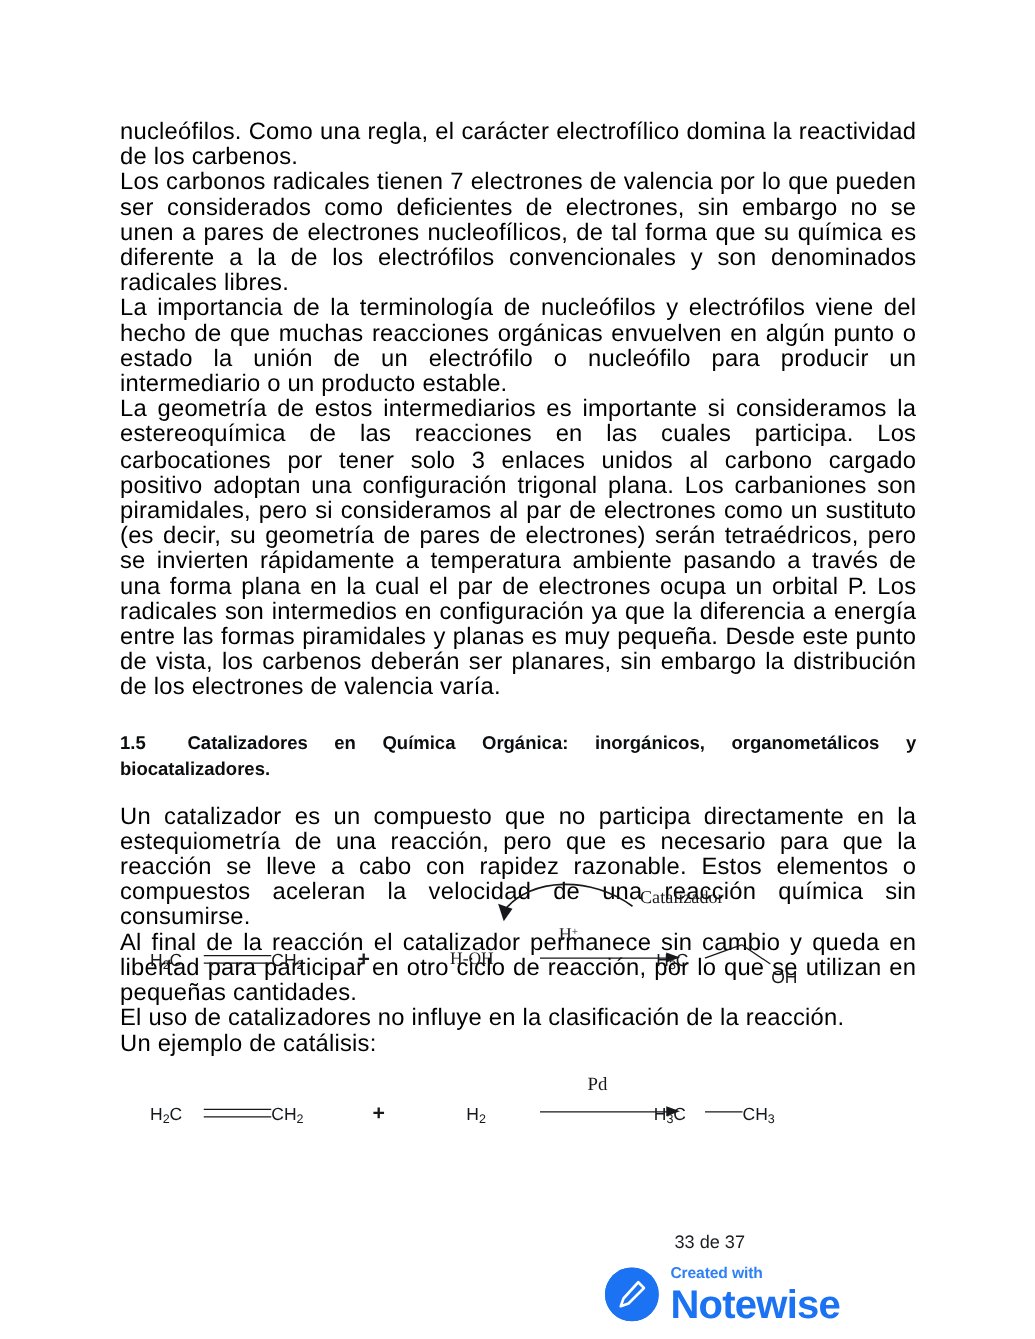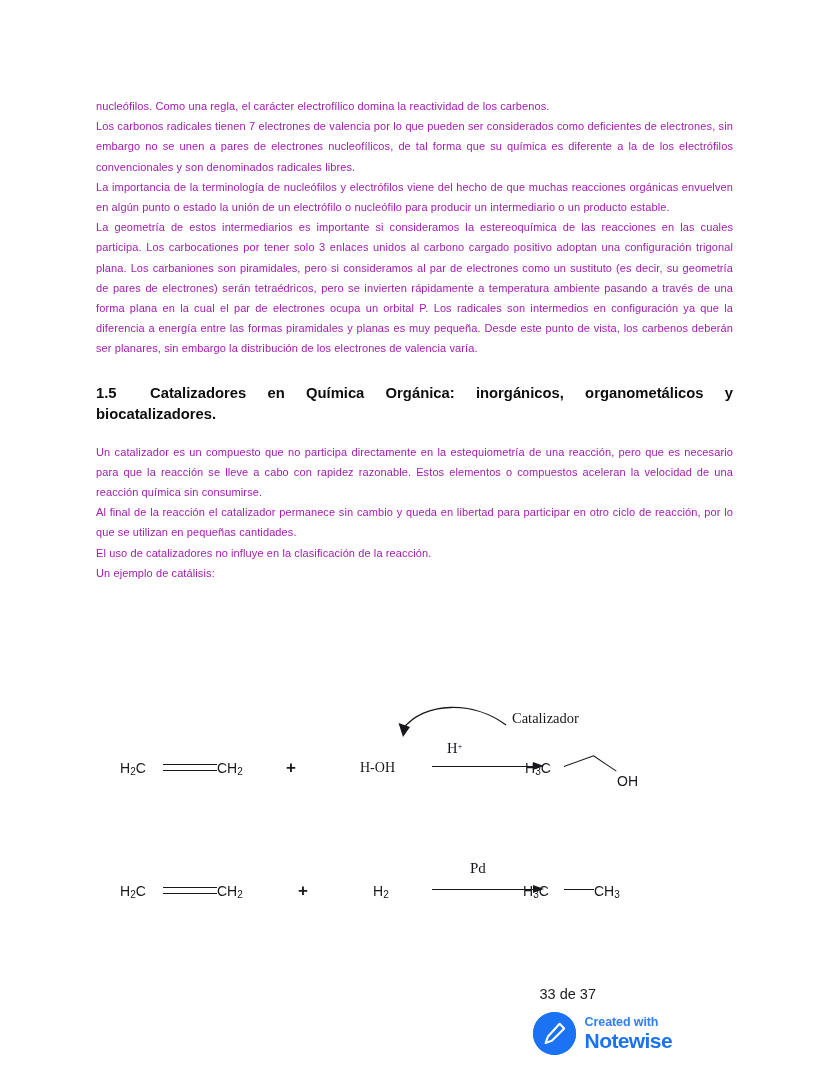--- a/index.html
+++ b/index.html
@@ -26,25 +26,25 @@
 
   .content {
     position: absolute;
     left: 96px;
     top: 96px;
     width: 637px;
   }
 
   p.body-par {
     margin: 0;
-    font-size: 11px;
+    font-size: 19px;
     line-height: 20.2px;
     text-align: justify;
     text-justify: inter-word;
-    color: #a21caf;
+    color: #000000;
     letter-spacing: 0.01em;
   }
 
   .heading {
     margin: 0;
     font-size: 14.8px;
     line-height: 21px;
     font-weight: bold;
     text-align: justify;
     color: #0c0d0f;
@@ -164,21 +164,21 @@
     line-height: 1;
   }
   .badge-created {
     font-size: 12.5px;
     font-weight: bold;
     color: #2f80f5;
     letter-spacing: -0.1px;
     margin-bottom: 2px;
   }
   .badge-name {
-    font-size: 21px;
+    font-size: 32px;
     font-weight: bold;
     color: #1b72f2;
     letter-spacing: -0.6px;
   }
 </style>
 </head>
 <body>
 
 <div id="page">
 

